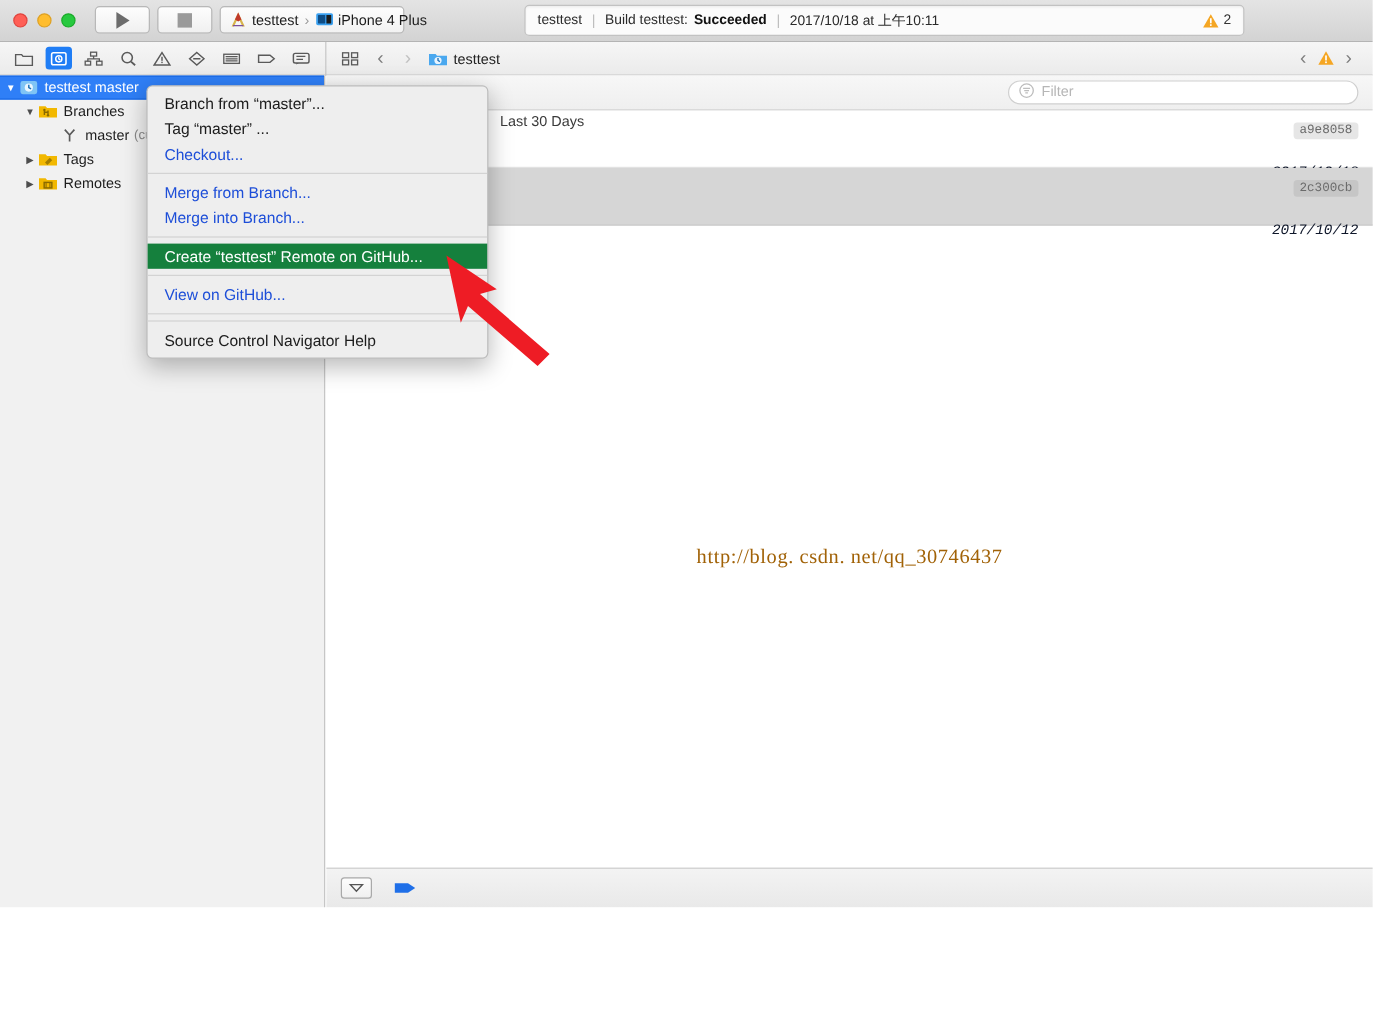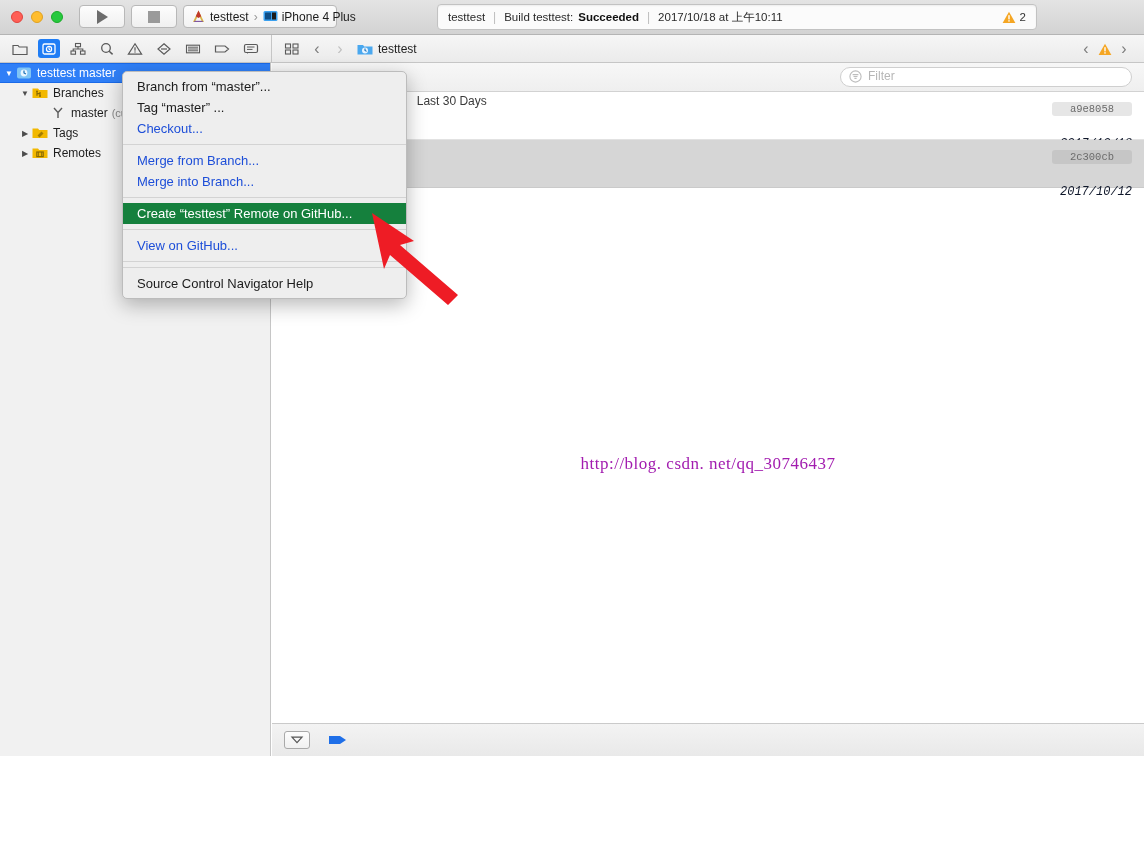--- a/index.html
+++ b/index.html
@@ -122,30 +122,30 @@
   }
   .filter-ico { width: 13px; height: 13px; flex: none; }
   .filter-ph { font-size: 12px; color: #b6b6b6; }
 
   .commits { position: absolute; left: 0; top: 29px; right: 0; bottom: 0; }
   .commit-row { position: relative; height: 48px; border-bottom: 1px solid #e2e2e2; }
   .commit-row.alt { background: #d6d6d6; border-bottom-color: #cacaca; }
   .commit-meta { position: absolute; right: 12px; top: 6px; text-align: right; }
   .hash {
     display: inline-block; font-size: 10.5px; color: #6b6b6b;
-    background: #e6e6e6; border-radius: 3px; padding: 1px 18px;
+    background: #e6e6e6; border-radius: 3px; padding: 1px 5px;
     font-family: "Liberation Mono", monospace;
   }
   .commit-row.alt .hash { background: #c6c6c6; }
   .cdate { font-size: 12px; color: #0f172a; margin-top: 21px; font-family:"Liberation Mono", monospace;font-style:italic; }
 
   .watermark {
     position: absolute; left: 0; right: 0; top: 362px;
     text-align: center; font-family: "Liberation Serif", serif;
-    font-size: 17px; color: #a21caf; letter-spacing: .5px;
+    font-size: 17px; color: #a16207; letter-spacing: .5px;
   }
 
   
   .bottom-bar {
     position: absolute; left: 272px; right: 0; bottom: 0; height: 33px;
     background: linear-gradient(to bottom,#f3f3f3,#e9e9e9);
     border-top: 1px solid #cacaca;
     display: flex; align-items: center; padding-left: 12px; gap: 18px;
   }
   .bb-btn { width: 26px; height: 18px; border: 1px solid #a9a9a9; border-radius: 3px;

